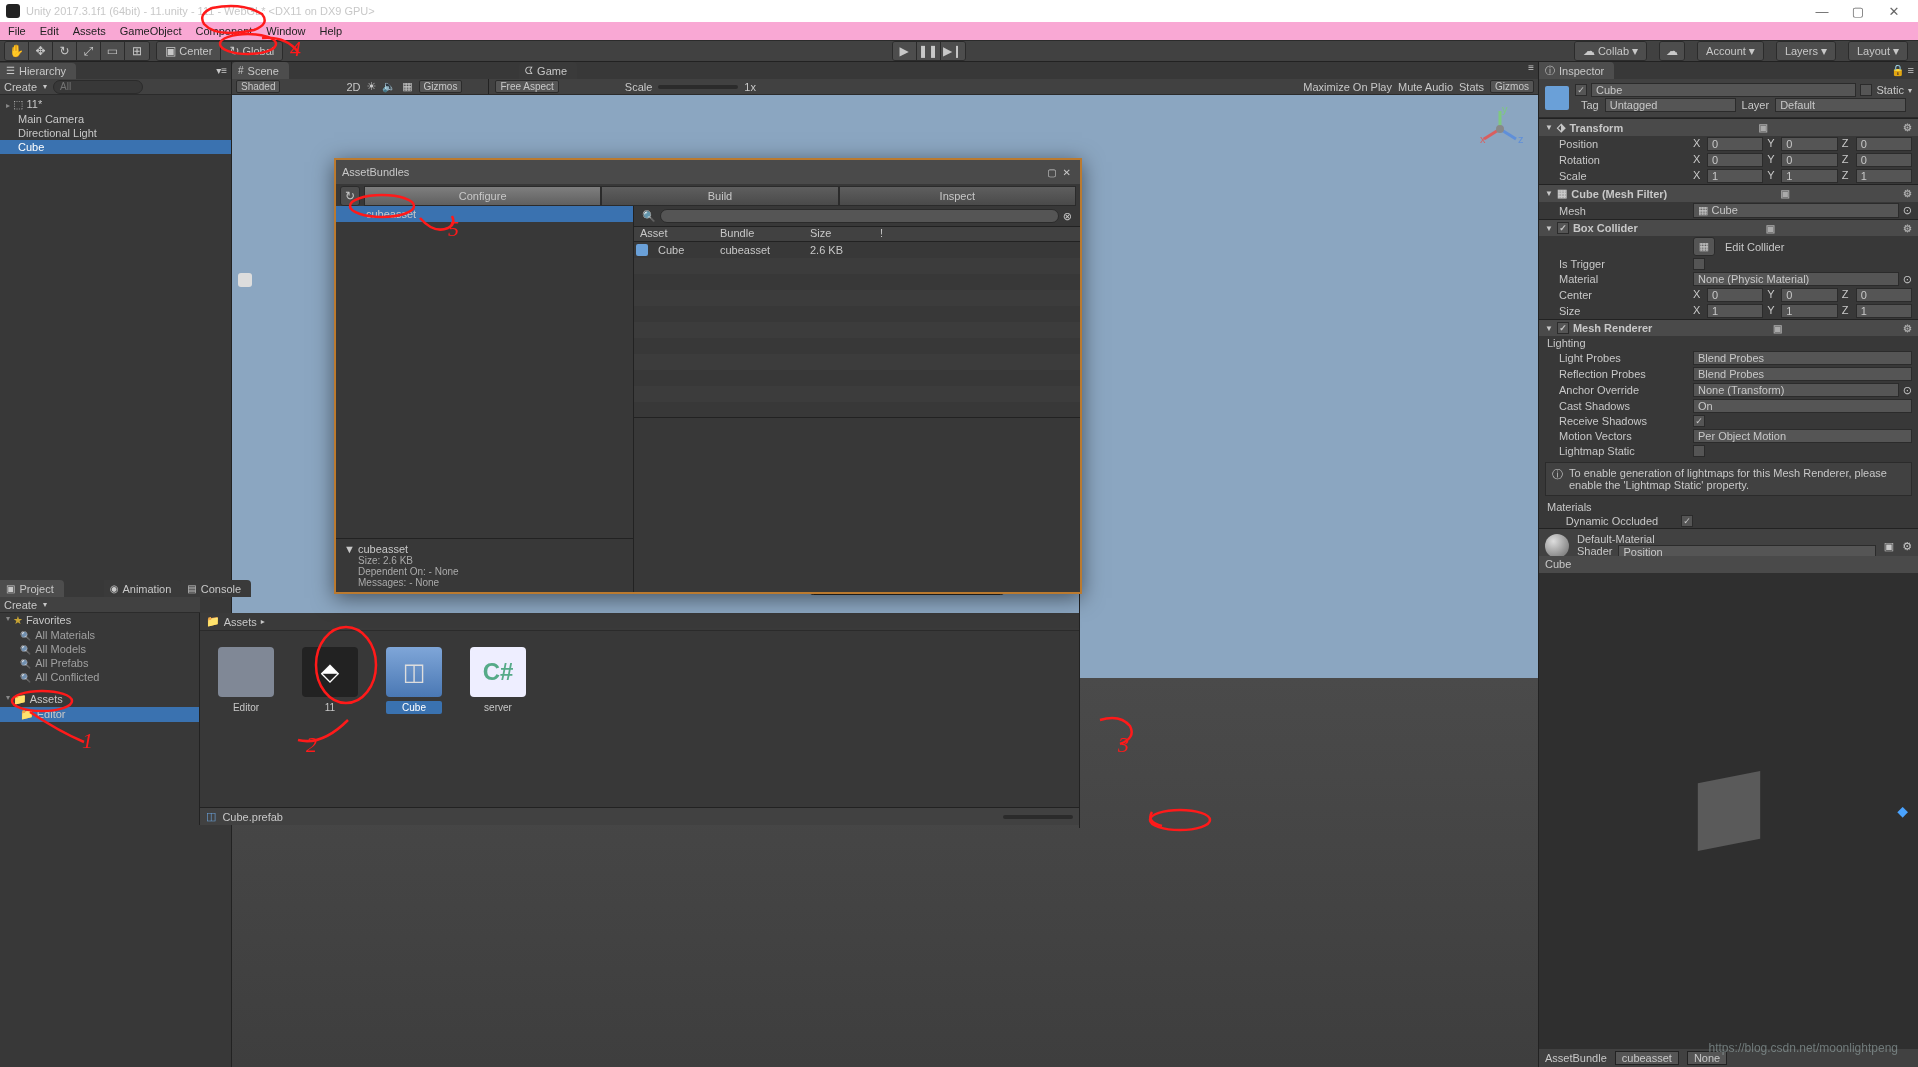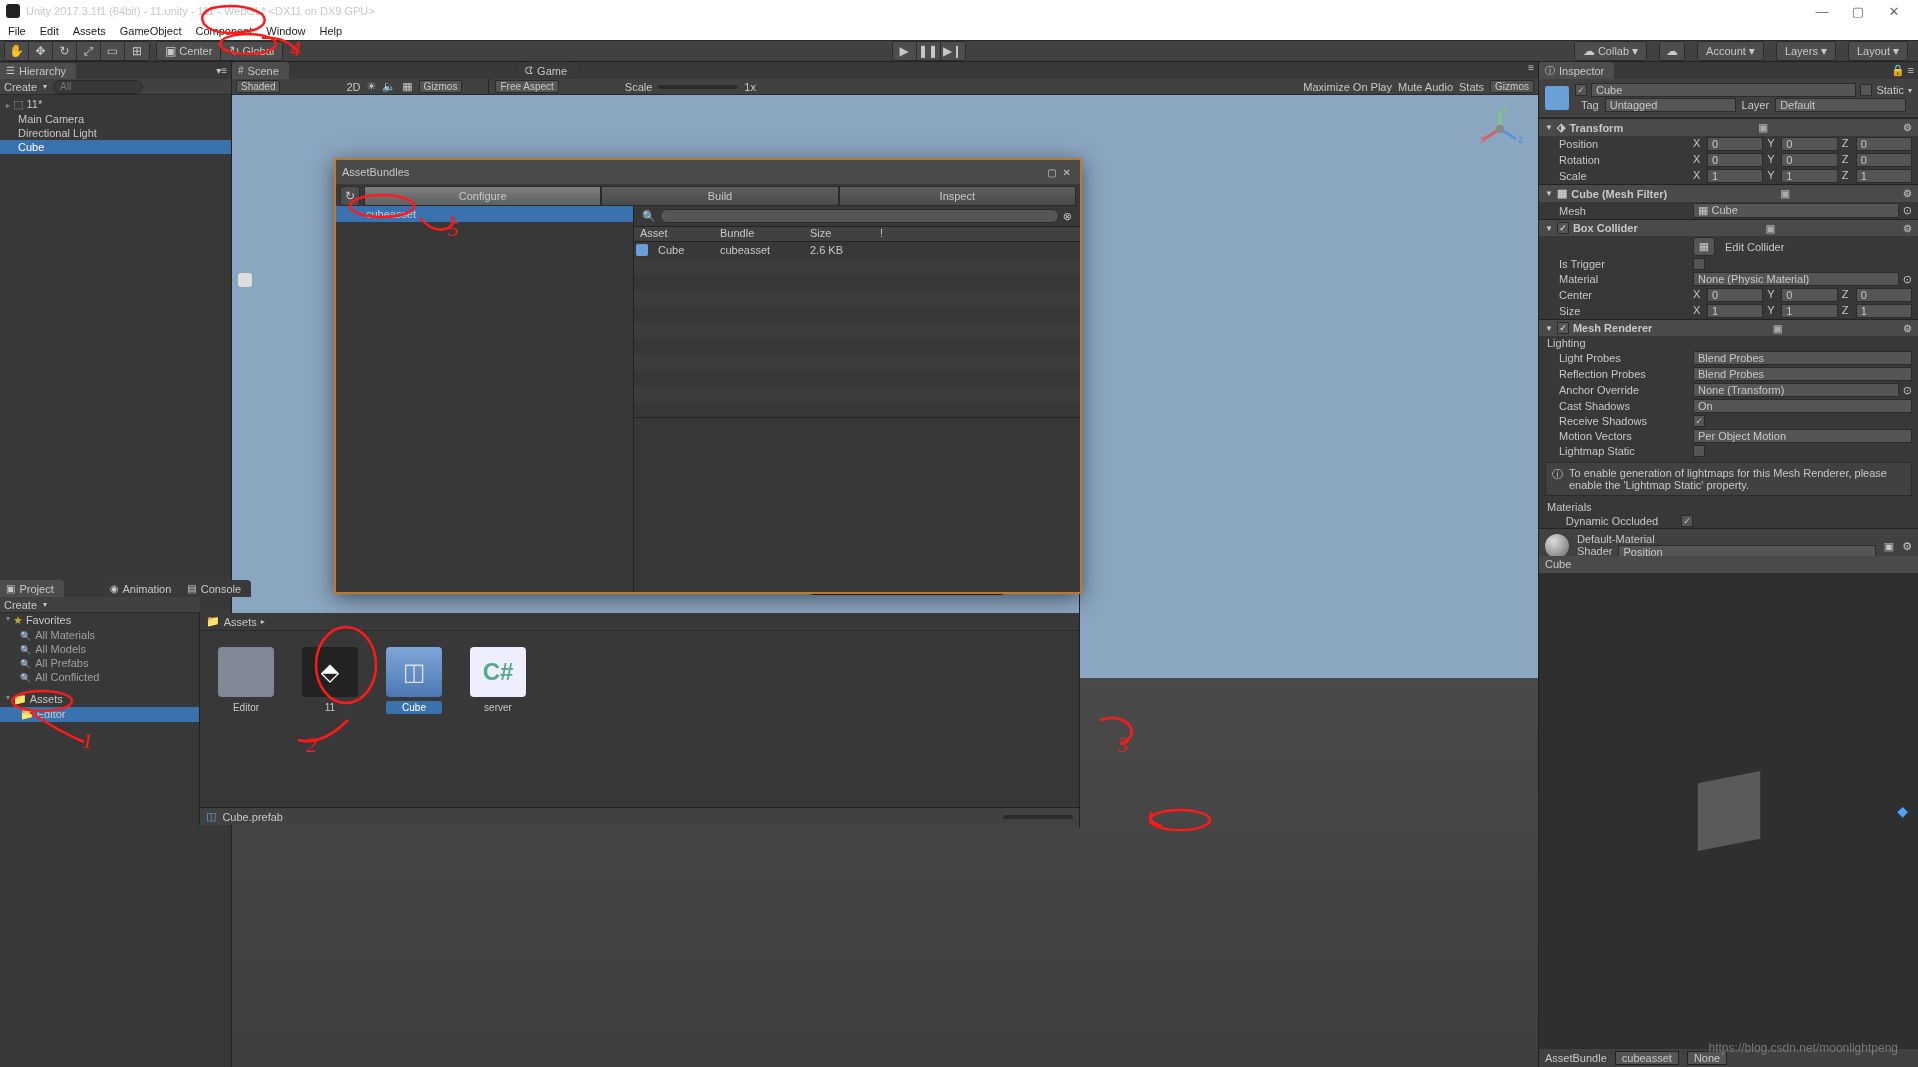--- a/index.html
+++ b/index.html
@@ -1,21 +1,21 @@
 <!DOCTYPE html>
 <html><head>
 <meta charset="utf-8">
 <style>
 * { margin:0; padding:0; box-sizing:border-box; font-family:"Segoe UI",Arial,sans-serif; font-size:11px; color:#c8c8c8; user-select:none; }
 body { background:#383838; width:1918px; height:1067px; overflow:hidden; position:relative; }
 .titlebar { height:22px; background:#fff; display:flex; align-items:center; padding:0 6px; color:#222; }
 .titlebar .logo { width:14px; height:14px; background:#222; border-radius:3px; margin-right:6px; }
 .titlebar .spacer { flex:1; }
 .titlebar .winbtn { width:36px; text-align:center; color:#666; font-size:13px; }
-.menubar { height:18px; background:#ffffff; display:flex; gap:14px; padding:0 8px; align-items:center; color:#222; }
+.menubar { height:18px; background:#f9a8d4; display:flex; gap:14px; padding:0 8px; align-items:center; color:#222; }
 .menubar span { color:#222; }
 .toolbar { height:22px; background:#414141; border-top:1px solid #2b2b2b; border-bottom:1px solid #222; display:flex; align-items:center; padding:0 4px; }
 .tool-group { display:flex; border:1px solid #2b2b2b; border-radius:3px; overflow:hidden; margin-right:6px; }
 .tool-btn { width:24px; height:18px; background:#4d4d4d; border-right:1px solid #2b2b2b; display:flex; align-items:center; justify-content:center; font-size:12px; }
 .tool-btn:last-child { border-right:none; }
 .tool-btn.wide { width:auto; padding:0 8px; gap:3px; }
 .toolbar .center { flex:1; display:flex; justify-content:center; }
 .toolbar .right { display:flex; gap:6px; }
 .play-group .tool-btn { width:24px; }
 .panel-tab { height:17px; background:#383838; display:flex; align-items:center; }
@@ -554,20 +554,26 @@
     <div class="refresh">↻</div>
     <div class="ptab active">Configure</div>
     <div class="ptab">Build</div>
     <div class="ptab">Inspect</div>
   </div>
   <div class="popup-body">
     <div class="popup-left">
       <div class="bundle-list">
         <div class="bundle-item">cubeasset</div>
       </div>
+      <div class="bundle-detail">
+        <div class="hdr">▼ <span>cubeasset</span></div>
+        <div class="sub">Size: 2.6 KB</div>
+        <div class="sub">Dependent On: - None</div>
+        <div class="sub">Messages: - None</div>
+      </div>
     </div>
     <div class="popup-right">
       <div class="search-row">
         <span>🔍</span>
         <input style="">
         <span>⊗</span>
       </div>
       <div class="table-hdr">
         <div class="col-a">Asset</div>
         <div class="col-b">Bundle</div>

